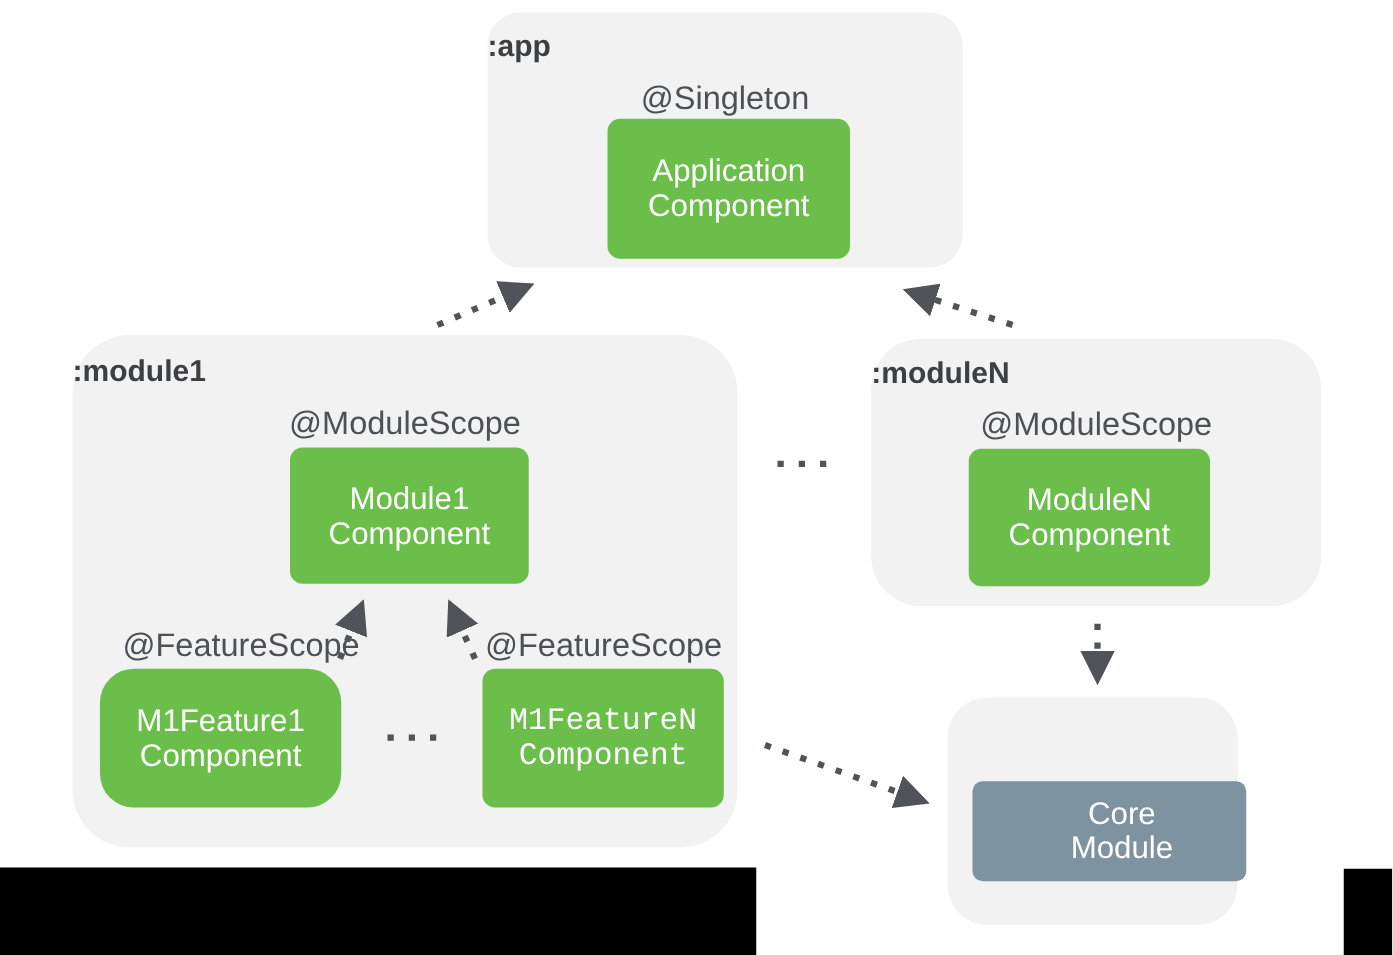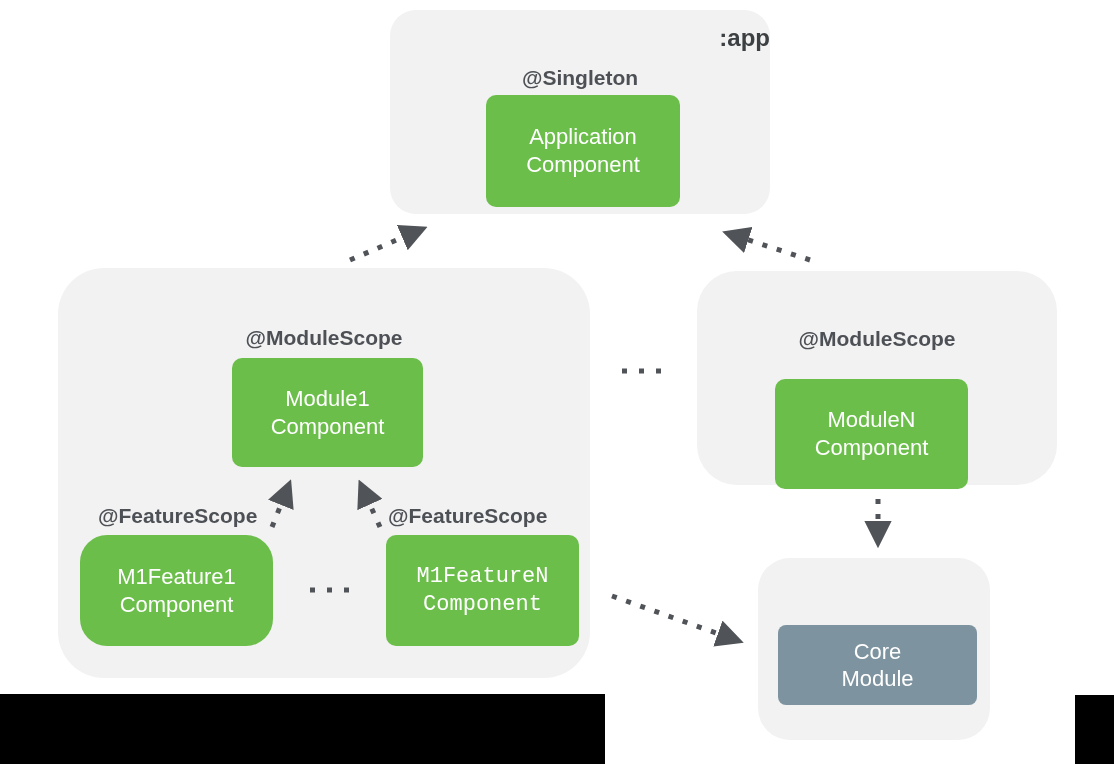--- a/index.html
+++ b/index.html
@@ -13,57 +13,57 @@
     overflow: hidden;
   }
 
   .group {
     position: absolute;
     background: var(--group-bg, #f2f2f2);
   }
 
   .group-title {
     position: absolute;
-    left: 16px; right: 0;
-    text-align: right;
+    left: 0; right: 0;
+    text-align: left;
     font-weight: bold;
     font-size: 24px;
     line-height: 28px;
     color: var(--title-text, #3c4043);
     white-space: nowrap;
   }
 
   .scope-label {
     position: absolute;
-    font-size: 21px;
+    font-size: 26px;
     line-height: 26px;
     color: var(--label-text, #4d5156);
     white-space: nowrap;
-    font-weight: bold;
   }
   .scope-label.centered { left: 0; right: 0; text-align: center; }
 
   .comp {
     position: absolute;
     border-radius: 10px;
     display: flex;
     flex-direction: column;
     align-items: center;
     justify-content: center;
     background: var(--component-green, #6cbe4b);
     color: #ffffff;
-    font-size: 22px;
+    font-size: 25px;
     line-height: 28px;
     text-align: center;
     white-space: nowrap;
   }
   .comp.core {
     background: var(--core-module-gray, #7d939f);
     border-radius: 8px;
     line-height: 27px;
+    padding-left: 20px;
   }
 
   .letterbox { position: absolute; background: #000000; }
 
   svg.arrows {
     position: absolute;
     left: 0; top: 0;
     width: 1114px; height: 764px;
     pointer-events: none;
   }
@@ -82,21 +82,21 @@
   #module1-scope { top: 57px; }
   #module1-comp  { left: 174px; top: 90px;  width: 191px; height: 109px; text-align: right; }
   #m1f1-scope    { left: 40px;  top: 235px; }
   #m1fN-scope    { left: 330px; top: 235px; }
   #m1f1-comp     { left: 22px;  top: 267px; width: 193px; height: 111px; border-radius: 27px; }
   #m1fN-comp     { left: 328px; top: 267px; width: 193px; height: 111px; font-family: Liberation Mono, monospace; }
 
   #moduleN-group { left: 697px; top: 271px; width: 360px; height: 214px; border-radius: 40px; }
   #moduleN-title { top: 14px; }
   #moduleN-scope { top: 55px; }
-  #moduleN-comp  { left: 78px;  top: 108px;  width: 193px; height: 110px; }
+  #moduleN-comp  { left: 78px;  top: 88px;  width: 193px; height: 110px; }
 
   #core-group    { left: 758px; top: 558px; width: 232px; height: 182px; border-radius: 32px; }
   #core-title    { top: 24px; }
   #core-comp     { left: 20px;  top: 67px;  width: 199px; height: 80px; }
 
   #letterbox-left  { left: 0;      top: 694px; width: 605px; height: 70px; }
   #letterbox-right { left: 1075px; top: 695px; width: 39px;  height: 69px; }
 </style>
 </head>
 <body>
@@ -106,38 +106,40 @@
   <div class="group" id="app-group">
     <div class="group-title" id="app-title">:app</div>
     <div class="scope-label centered" id="app-scope">@Singleton</div>
     <div class="comp" id="app-comp">
       <span>Application</span>
       <span>Component</span>
     </div>
   </div>
 
   <div class="group" id="module1-group">
+    <div class="group-title" id="module1-title">:module1</div>
     <div class="scope-label centered" id="module1-scope">@ModuleScope</div>
     <div class="comp" id="module1-comp">
       <span>Module1</span>
       <span>Component</span>
     </div>
     <div class="scope-label" id="m1f1-scope">@FeatureScope</div>
     <div class="scope-label" id="m1fN-scope">@FeatureScope</div>
     <div class="comp" id="m1f1-comp">
       <span>M1Feature1</span>
       <span>Component</span>
     </div>
     <div class="comp" id="m1fN-comp">
       <span>M1FeatureN</span>
       <span>Component</span>
     </div>
   </div>
 
   <div class="group" id="moduleN-group">
+    <div class="group-title" id="moduleN-title">:moduleN</div>
     <div class="scope-label centered" id="moduleN-scope">@ModuleScope</div>
     <div class="comp" id="moduleN-comp">
       <span>ModuleN</span>
       <span>Component</span>
     </div>
   </div>
 
   <div class="group" id="core-group">
     <div class="comp core" id="core-comp">
       <span>Core</span>

